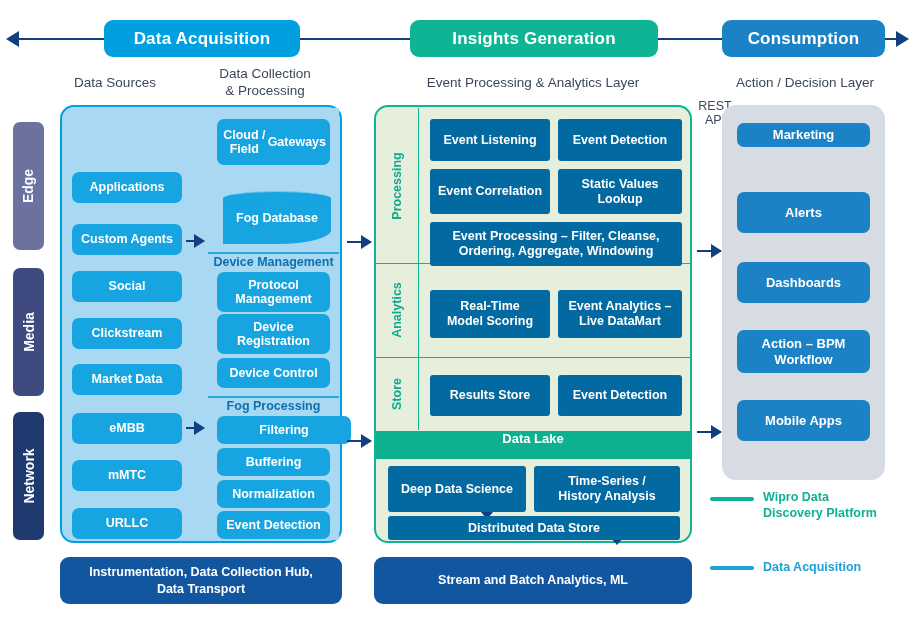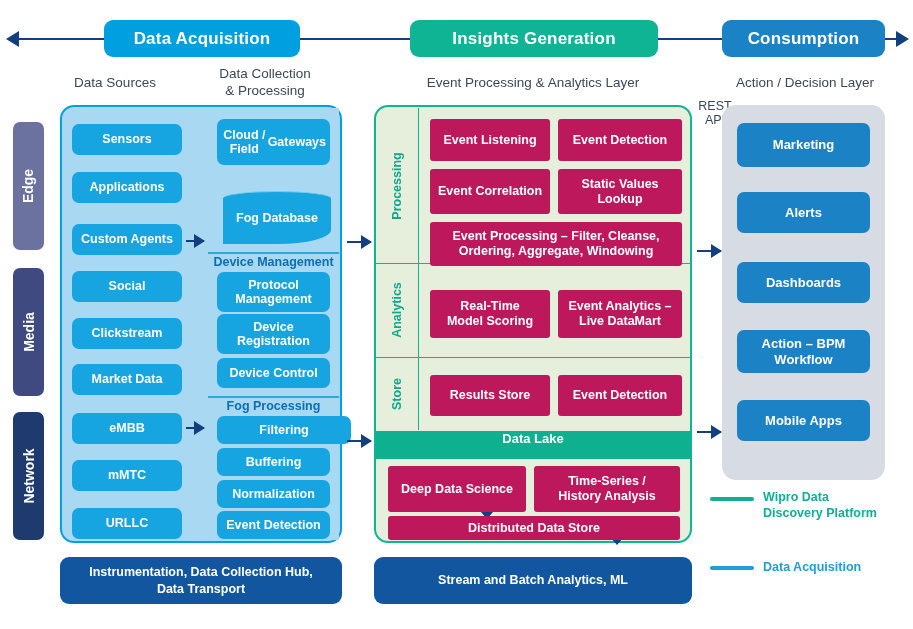--- a/index.html
+++ b/index.html
@@ -44,21 +44,21 @@
             border-top:1.5px solid #7fc9ea;}
   .cyl .lbl{position:absolute;left:0;right:0;top:0;bottom:0;display:flex;align-items:center;justify-content:center;
             color:#fff;font-weight:bold;font-size:12.5px;z-index:3;}
 
   
   .insbox{background:#e6efdc;border:2.5px solid #0fb495;border-radius:14px;}
   .vlabel{display:flex;align-items:center;justify-content:center;}
   .vlabel span{transform:rotate(-90deg);white-space:nowrap;color:#0fa98e;font-weight:bold;font-size:12.5px;}
   .hr-green{background:#0fb495;height:1.3px;}
   .vr-green{background:#0fb495;width:1.3px;}
-  .gpill{background:#be185d;border-radius:3px;color:#fff;font-weight:bold;
+  .gpill{background:#0369a1;border-radius:3px;color:#fff;font-weight:bold;
          display:flex;align-items:center;justify-content:center;text-align:center;
          font-size:12.5px;line-height:1.2;padding:0 5px;}
   .lakeband{background:#0fb090;display:flex;align-items:flex-start;justify-content:center;
             color:#fff;font-weight:bold;font-size:13px;}
 
   .dblarrow{position:relative;width:12px;height:26px;}
   .dblarrow:before{content:"";position:absolute;left:5px;top:5px;width:2px;height:16px;background:#123f7f;}
   .dblarrow .up,.dblarrow .dn{position:absolute;left:0;width:0;height:0;
         border-left:6px solid transparent;border-right:6px solid transparent;}
   .dblarrow .up{top:0;border-bottom:7px solid #123f7f;}
@@ -113,21 +113,20 @@
   </div>
   <div class="abs tier" style="left:13px;top:268px;width:31px;height:128px;background:#3f4a80;">
     <span>Media</span>
   </div>
   <div class="abs tier" style="left:13px;top:412px;width:31px;height:128px;background:#1e3a6e;">
     <span>Network</span>
   </div>
 
   <div class="abs acqbox" style="left:60px;top:105px;width:282px;height:438px;"></div>
 
-  <div class="abs pill" style="left:72px;top:124px;width:110px;height:31px;">Sensors</div>
   <div class="abs pill" style="left:72px;top:172px;width:110px;height:31px;">Applications</div>
   <div class="abs pill" style="left:72px;top:224px;width:110px;height:31px;">Custom Agents</div>
   <div class="abs pill" style="left:72px;top:271px;width:110px;height:31px;">Social</div>
   <div class="abs pill" style="left:72px;top:318px;width:110px;height:31px;">Clickstream</div>
   <div class="abs pill" style="left:72px;top:364px;width:110px;height:31px;">Market Data</div>
   <div class="abs pill" style="left:72px;top:413px;width:110px;height:31px;">eMBB</div>
   <div class="abs pill" style="left:72px;top:460px;width:110px;height:31px;">mMTC</div>
   <div class="abs pill" style="left:72px;top:508px;width:110px;height:31px;">URLLC</div>
 
   <div class="abs" style="left:208px;top:108px;width:131px;height:432px;background:#a9d9f2;"></div>
@@ -232,21 +231,21 @@
 
   <div class="abs restapi" style="left:693px;top:99px;width:44px;">
     <div>REST</div>
     <div>API</div>
   </div>
   <div class="abs conn" style="left:697px;top:137px;width:24px;"></div>
   <div class="abs conn" style="left:697px;top:316px;width:24px;"></div>
 
   <div class="abs conbox" style="left:722px;top:105px;width:163px;height:375px;"></div>
 
-  <div class="abs cpill" style="left:737px;top:123px;width:133px;height:44px;">Marketing</div>
+  <div class="abs cpill" style="left:737px;top:123px;width:133px;height:24px;">Marketing</div>
   <div class="abs cpill" style="left:737px;top:192px;width:133px;height:41px;">Alerts</div>
   <div class="abs cpill" style="left:737px;top:262px;width:133px;height:41px;">Dashboards</div>
   <div class="abs cpill" style="left:737px;top:330px;width:133px;height:43px;flex-direction:column;">
     <div>Action – BPM</div>
     <div>Workflow</div>
   </div>
   <div class="abs cpill" style="left:737px;top:400px;width:133px;height:41px;">Mobile Apps</div>
 
   <div class="abs legswatch" style="left:710px;top:497px;width:44px;background:#0fb095;"></div>
   <div class="abs legtext" style="left:763px;top:490px;width:145px;color:#0fb095;">

